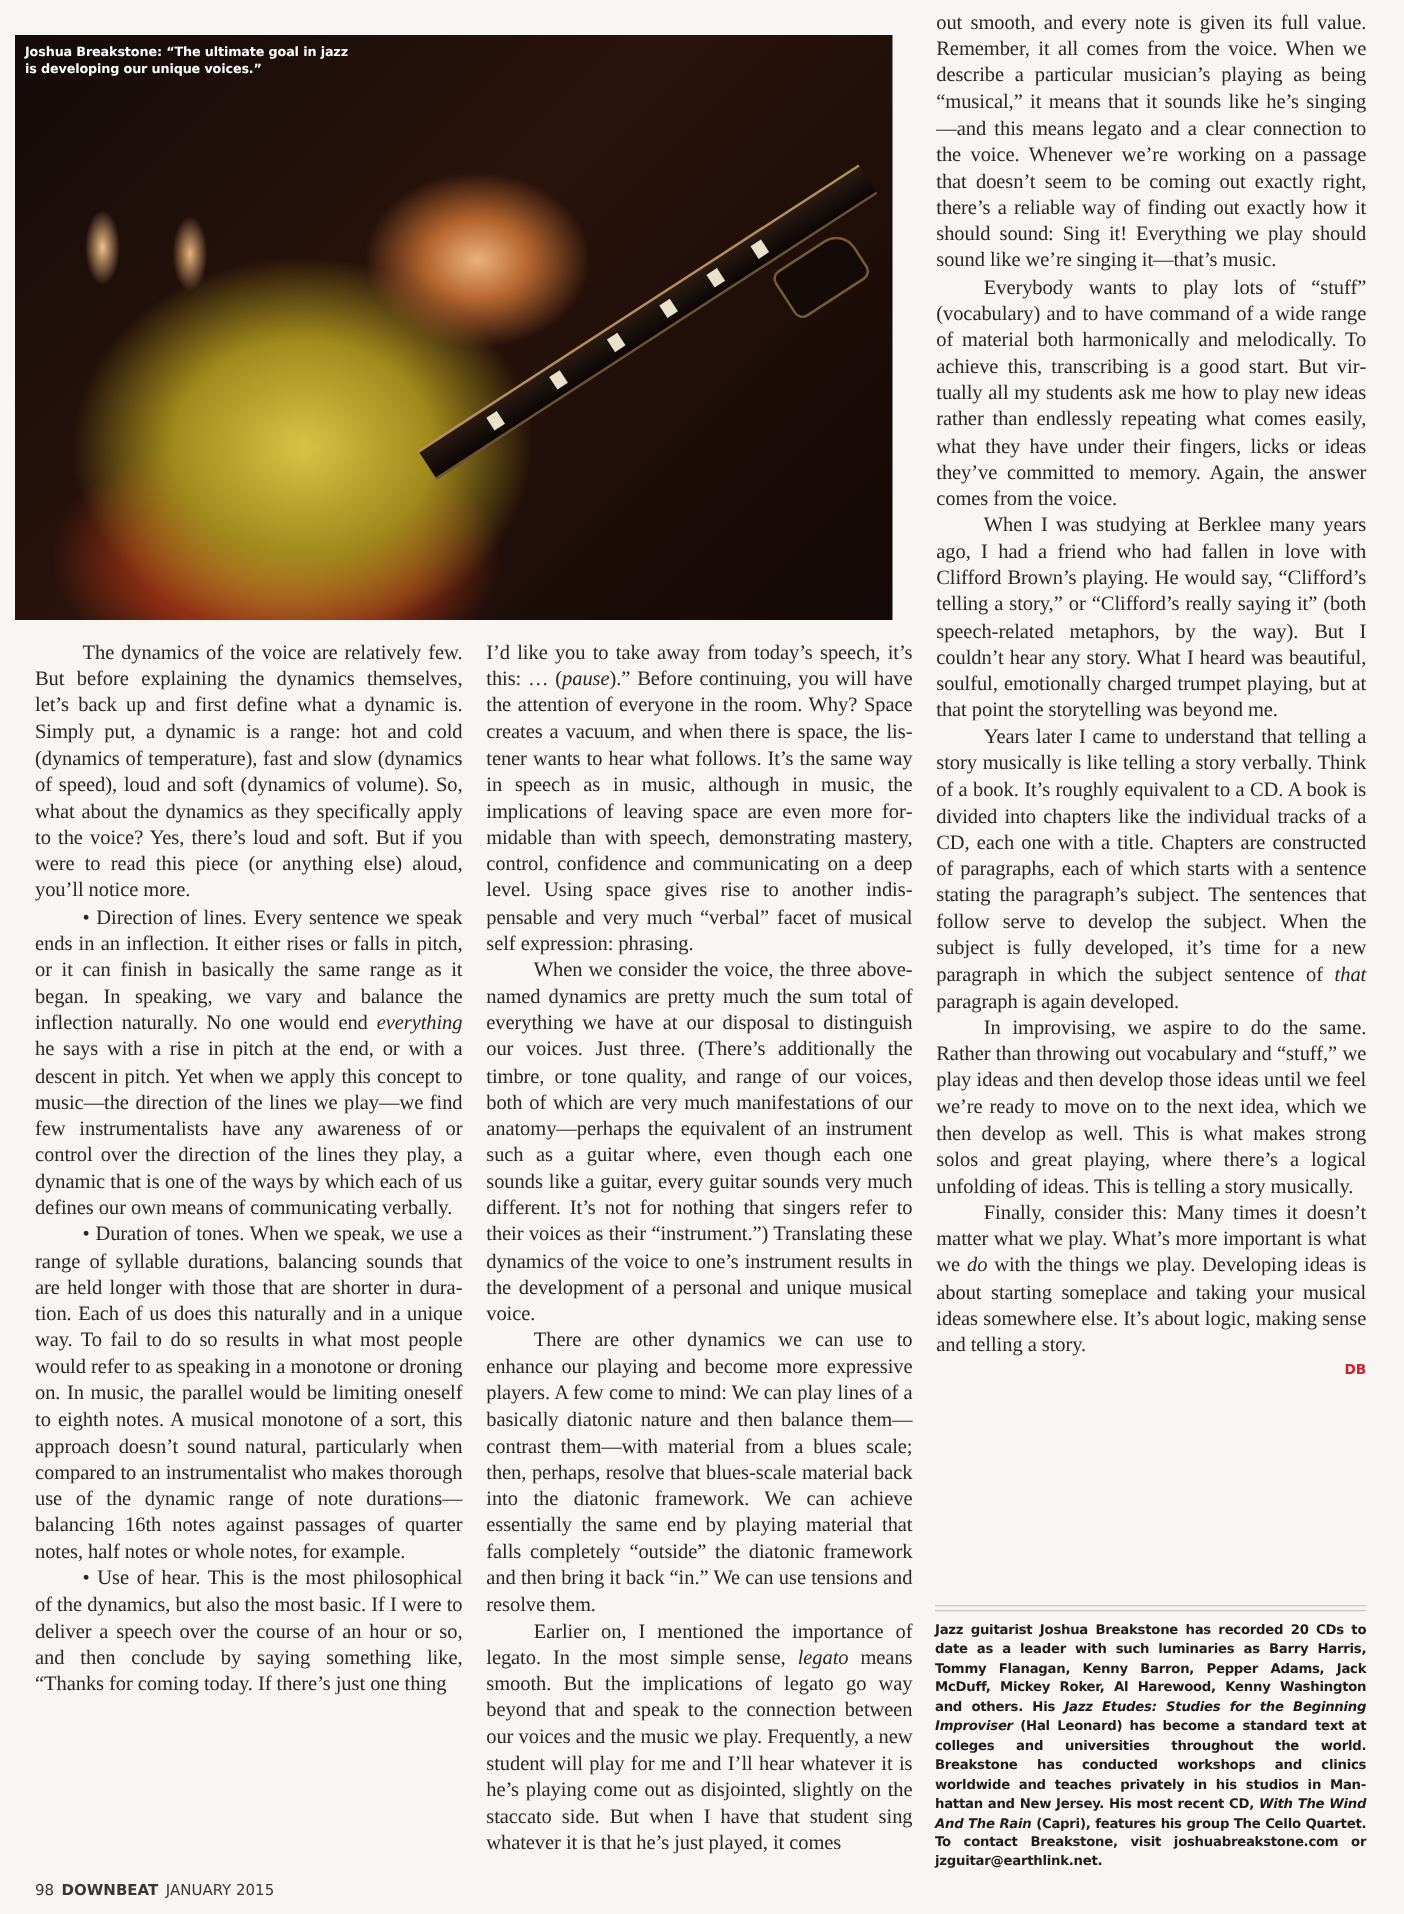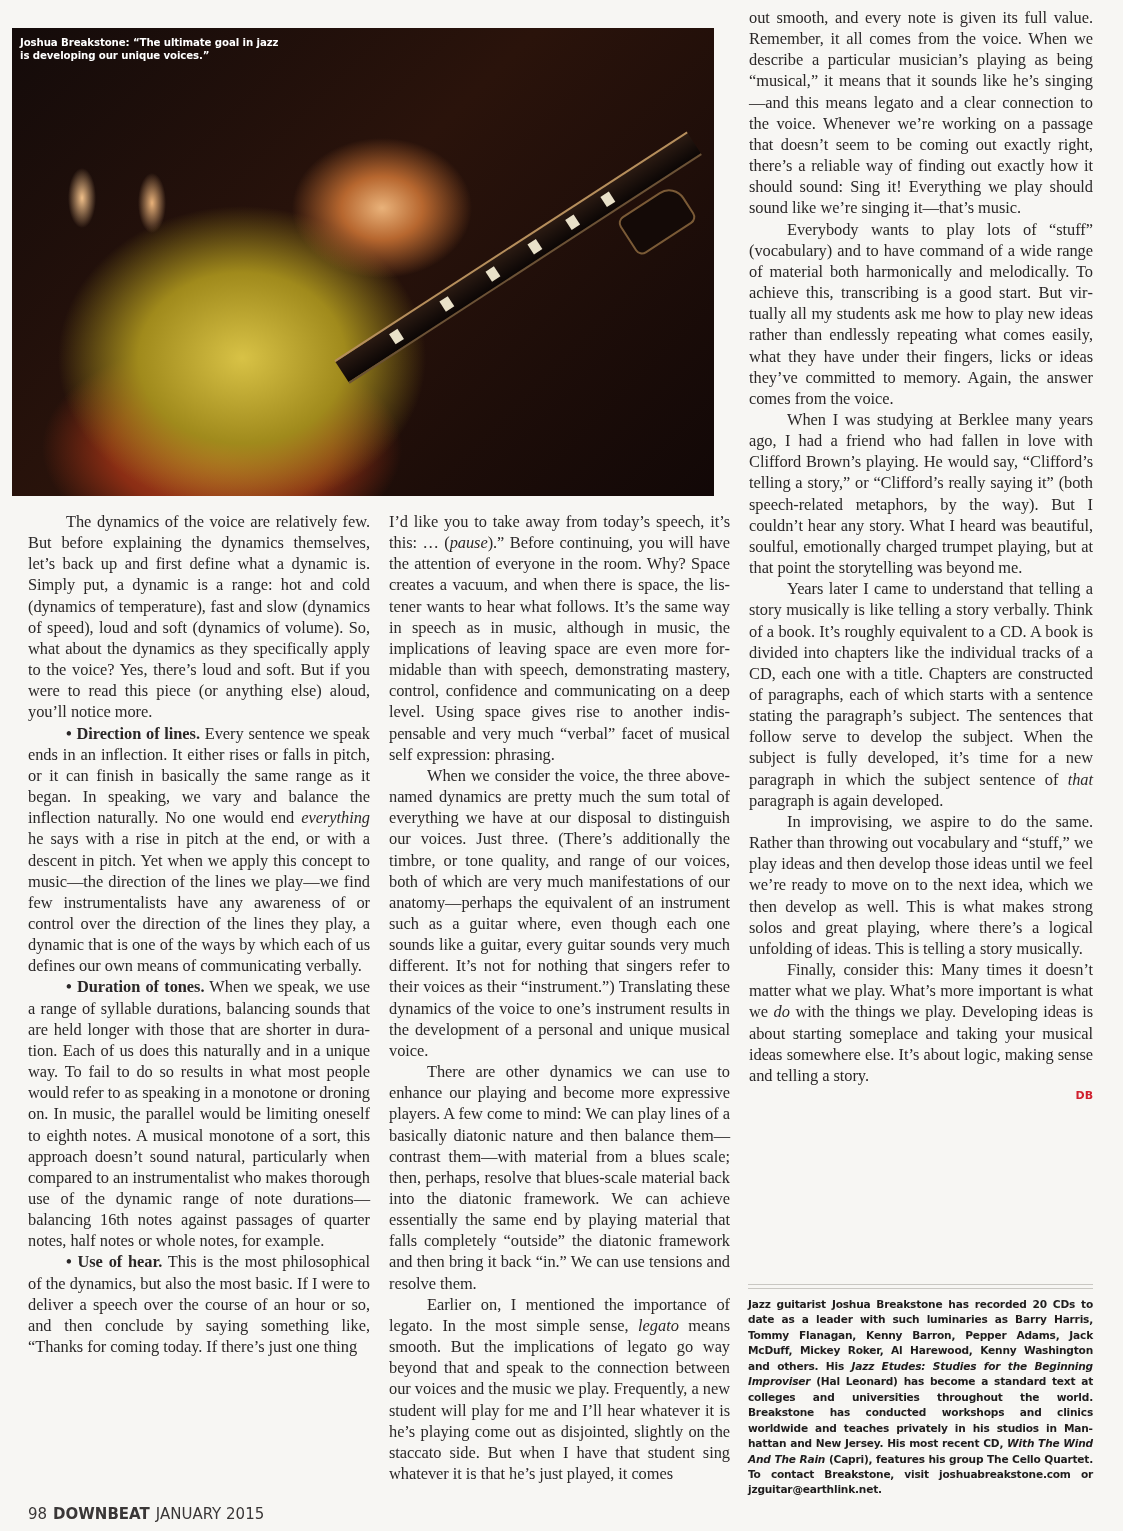--- a/index.html
+++ b/index.html
@@ -39,40 +39,40 @@
 
     .col {
       position: absolute; font-size: 16.4px; line-height: 21.15px; text-align: justify;
       hyphens: manual; letter-spacing: -0.05px;
     }
     .col p { text-indent: 38px; }
     .col p.noindent { text-indent: 0; }
     .col-left { left: 28px; top: 511px; width: 342px; }
     .col-mid  { left: 389px; top: 511px; width: 341px; }
     .col-right { left: 749px; top: 7px; width: 344px; }
-    b.lead { font-weight: bold; margin-top: 13px; }
+    b.lead { font-weight: normal; margin-top: 13px; }
     .db-mark {
       float: right; font-family: "DejaVu Sans", "Liberation Sans", sans-serif; font-weight: bold;
       font-size: 11px; color: #d0202e; margin-top: 20px;
     }
 
     .bio-rule {
       position: absolute; left: 748px; top: 1284px; width: 345px; height: 5px;
       border-top: 1px solid #c9c7c2; border-bottom: 1px solid #c9c7c2;
     }
     .bio {
       position: absolute; left: 748px; top: 1297px; width: 345px;
       font-family: "DejaVu Sans", "Liberation Sans", sans-serif; font-size: 10.6px;
       line-height: 15.45px; text-align: justify; color: #1f1d1d; font-weight: 600; letter-spacing: -0.2px;
     }
     .bio i { font-style: italic; }
 
     .footer {
       position: absolute; left: 28px; top: 1505px;
-      font-family: "DejaVu Sans", "Liberation Sans", sans-serif; font-size: 15px; color: #3a3737;
+      font-family: "DejaVu Sans", "Liberation Sans", sans-serif; font-size: 12px; color: #3a3737;
     }
     .footer .mag { font-weight: bold; margin: 0 6px 0 6px; }
   </style>
 </head>
 <body>
 
 <div class="photo">
   <div class="neck">
     <i style="left:60px"></i>
       <i style="left:120px"></i>

